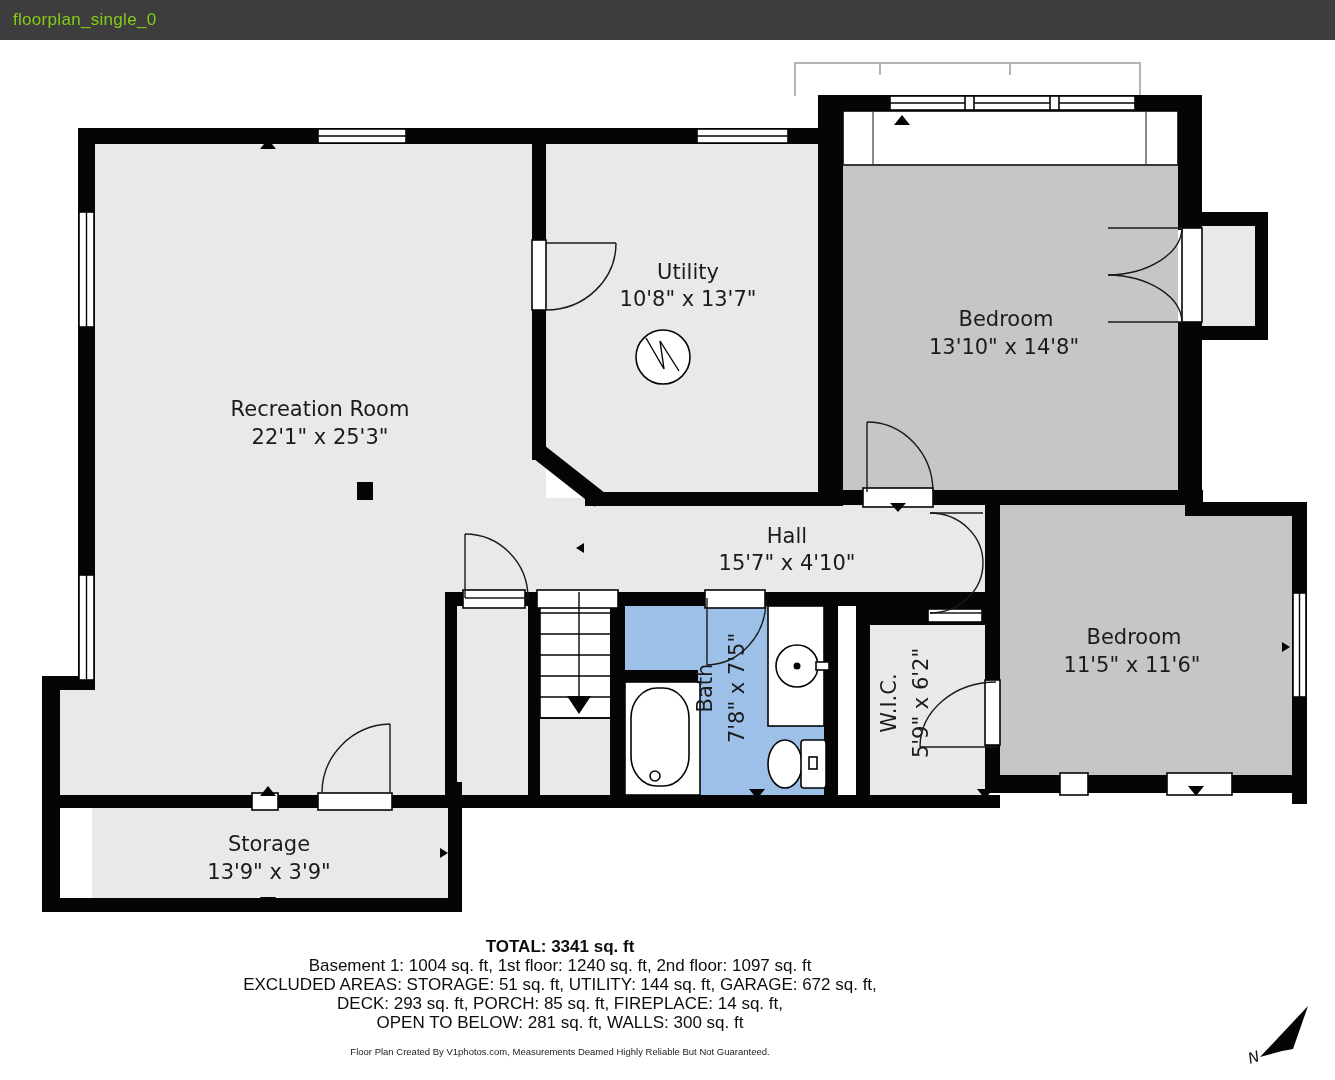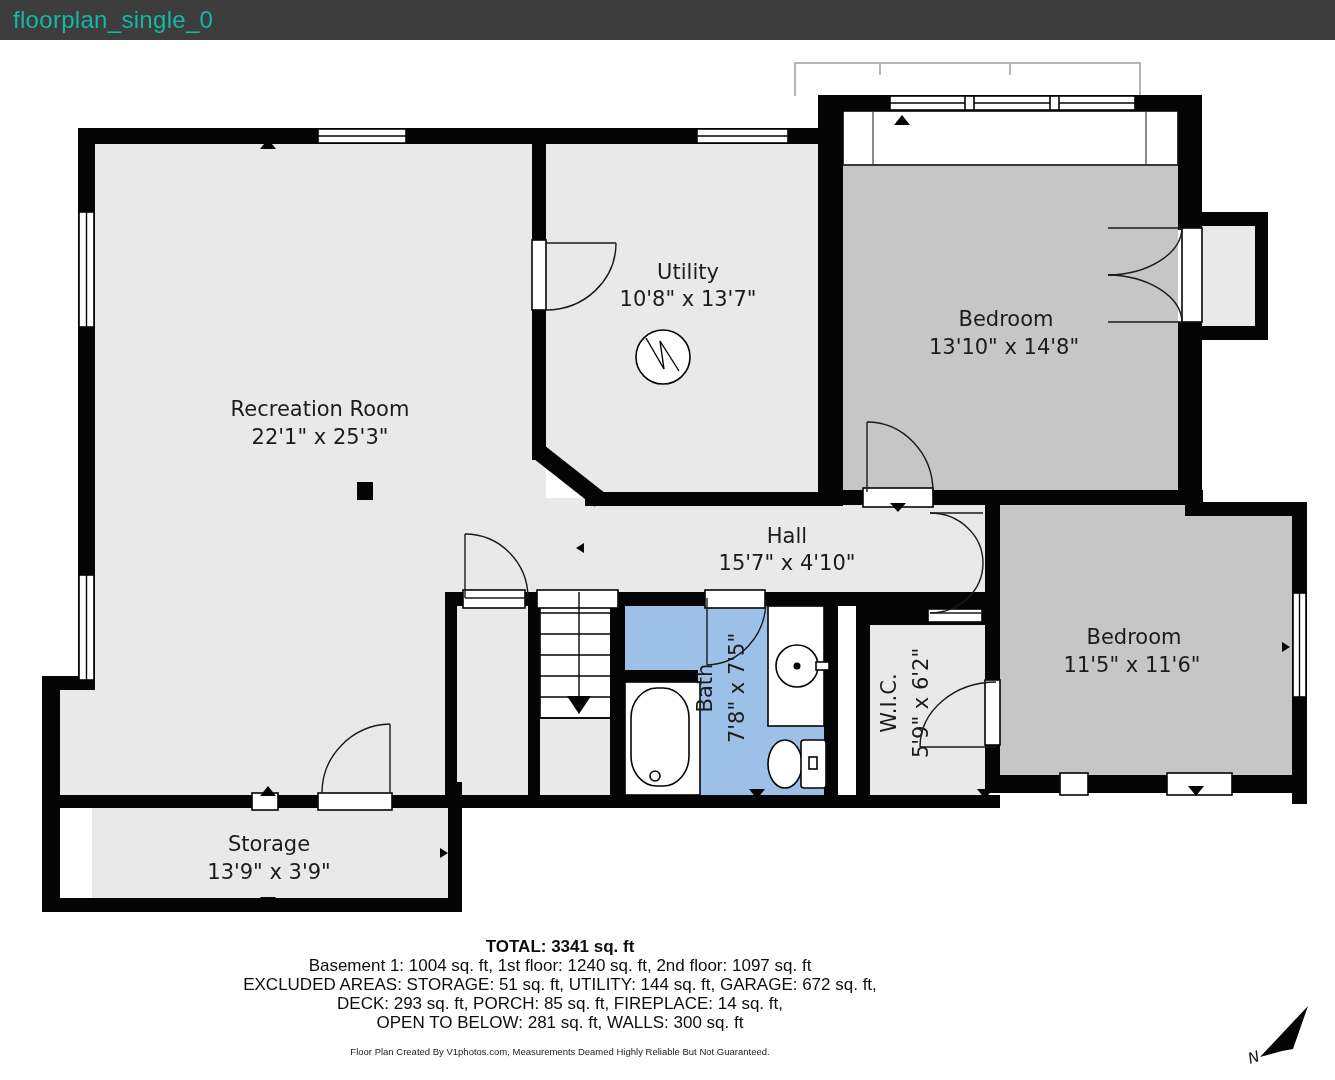--- a/index.html
+++ b/index.html
@@ -1,20 +1,20 @@
 <!DOCTYPE html>
 <html><head>
 <meta charset="utf-8">
 <style>
   html,body{margin:0;padding:0;background:#fff;}
   #stage{position:relative;width:1335px;height:1080px;background:#ffffff;overflow:hidden;
          font-family:"DejaVu Sans","Liberation Sans",sans-serif;}
   #titlebar{position:absolute;left:0;top:0;width:1335px;height:40px;background:#3d3d3d;
             z-index:5;display:flex;align-items:center;}
-  #titlebar .t{color:#14b8a6;font-family:"Liberation Sans",sans-serif;font-size:24px;
+  #titlebar .t{color:#84cc16;font-family:"Liberation Sans",sans-serif;font-size:17px;
                margin-left:13px;letter-spacing:.3px;}
   svg{position:absolute;left:0;top:0;z-index:1;}
   .wall{fill:#050505;}
   .room-light{fill:#e9e9e9;}
   .room-dark{fill:#c6c6c6;}
   .room-blue{fill:#9cc0e8;}
   .win{fill:#ffffff;stroke:#050505;stroke-width:1.6;}
   .thin{stroke:#050505;stroke-width:1.4;fill:none;}
   .fix{fill:#ffffff;stroke:#050505;stroke-width:1.6;}
   .arc{stroke:#1a1a1a;stroke-width:1.4;fill:none;}

